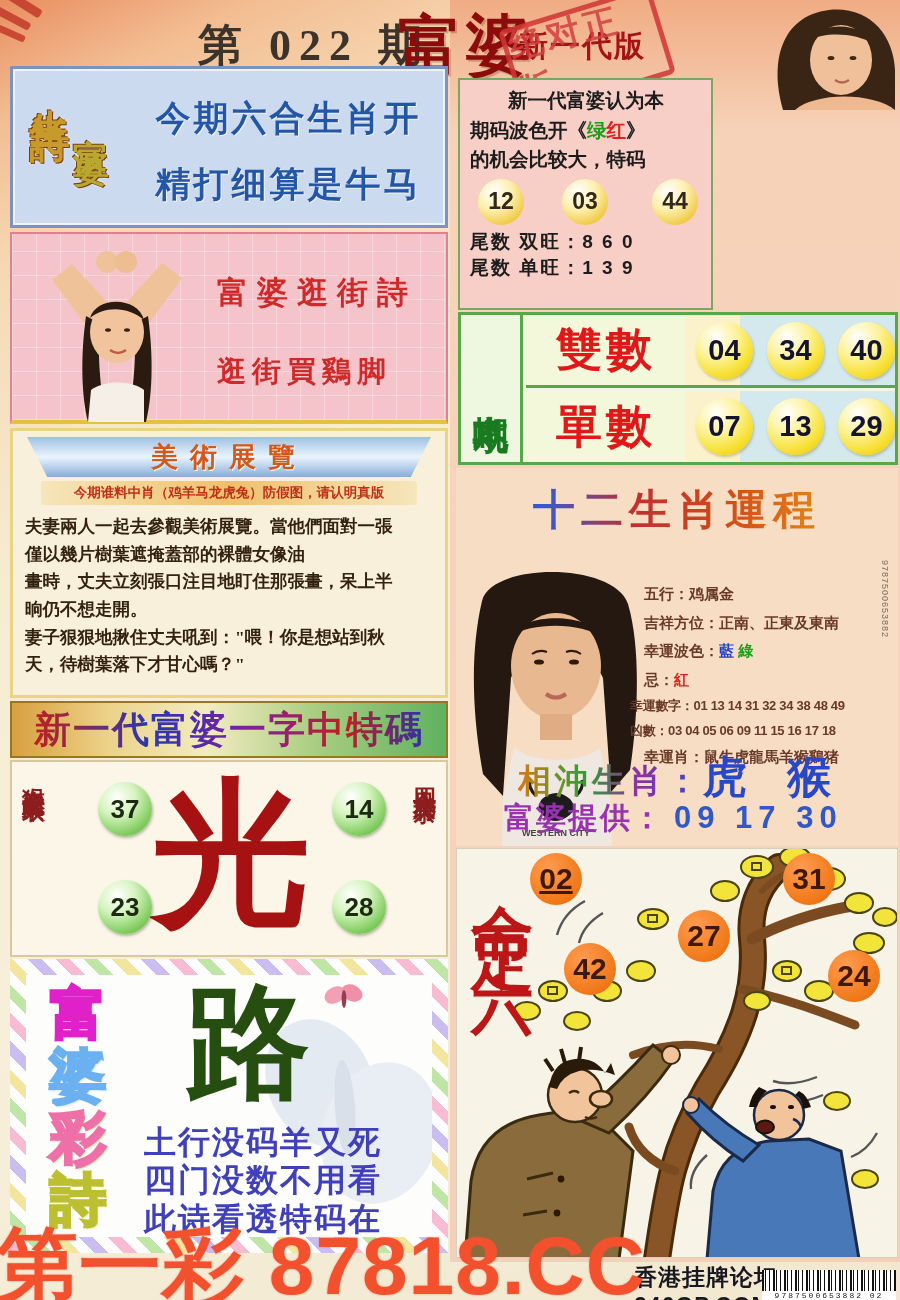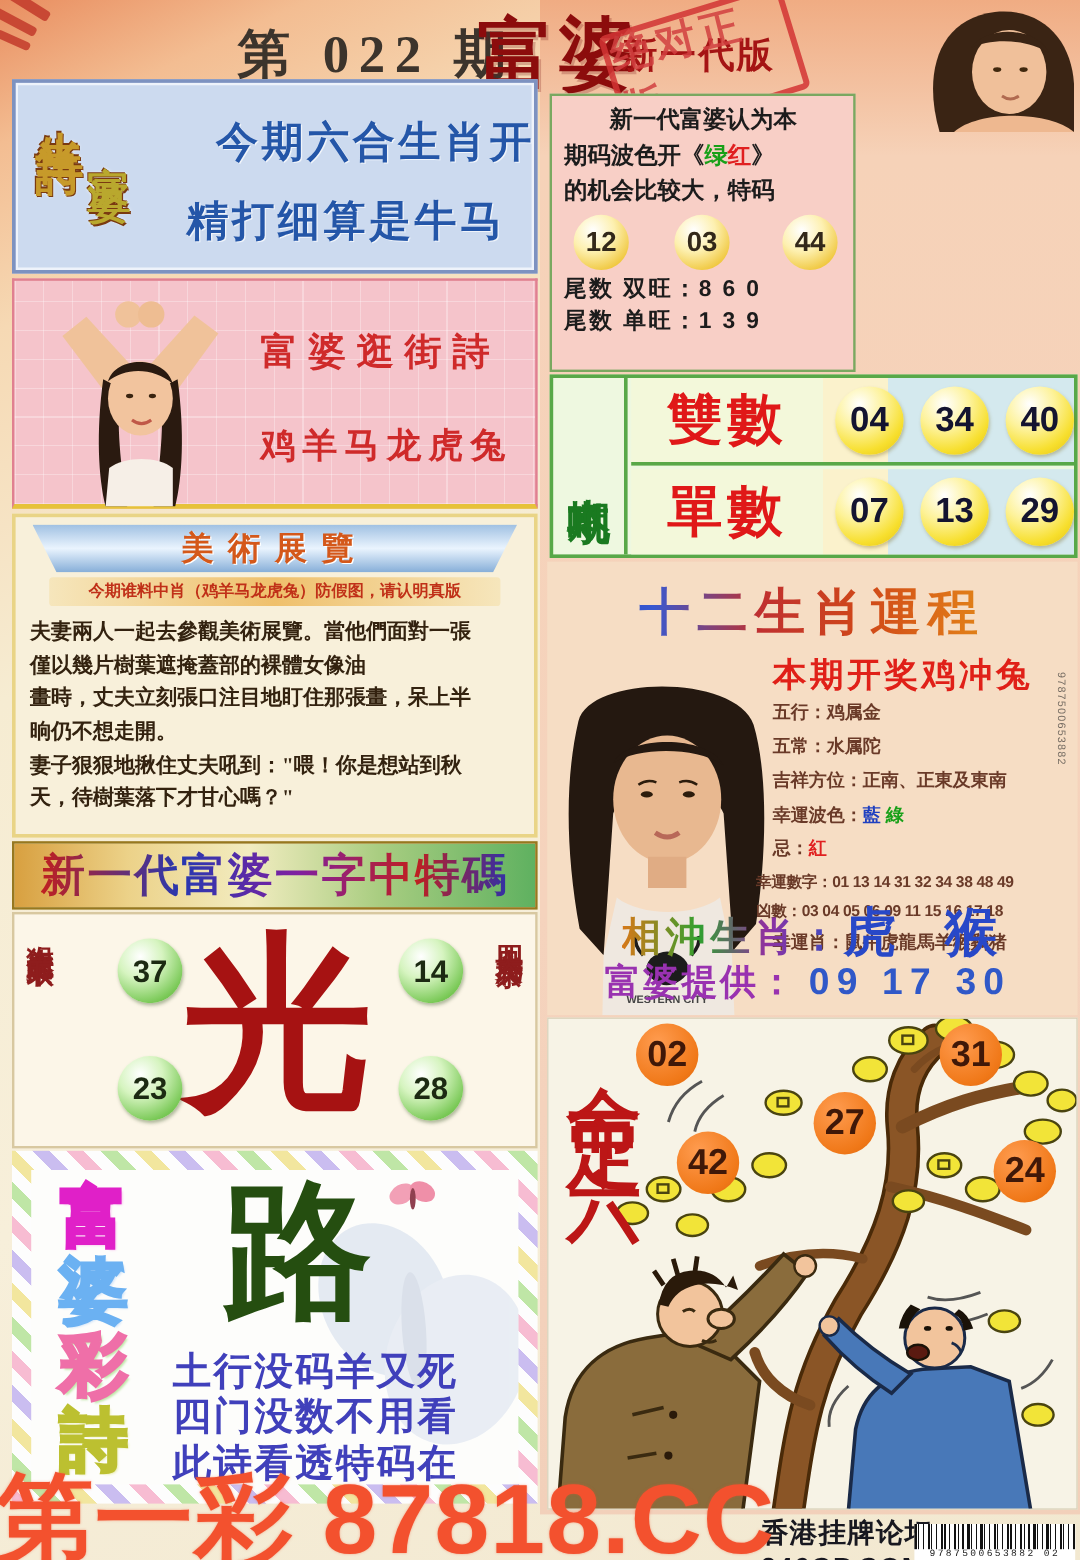--- a/index.html
+++ b/index.html
@@ -23,21 +23,21 @@
   .stamp span { font-size:34px; font-weight:900; color:#d24040; letter-spacing:4px; transform:rotate(3deg); }
 
   
   .box-shengxiao { left:10px; top:66px; width:438px; height:162px; background:#ccdaef;
     border:3px solid #7d92c0; box-shadow:0 0 0 2px #eef3fb inset; }
   .sx-col { writing-mode:vertical-rl; text-orientation:upright; font-weight:900; font-family:"Liberation Serif",serif;
     color:#c79a2a; text-shadow:1px 1px 0 #7a3a10, -1px -1px 0 #7a3a10, 0 0 3px #fff; }
   .sx-col1 { left:16px; top:8px; font-size:40px; line-height:1; letter-spacing:6px; }
   .sx-col2 { left:60px; top:40px; font-size:36px; line-height:1; letter-spacing:10px; color:#b9a82e; }
   .sx-line { left:118px; width:315px; text-align:center; font-size:35px; font-weight:900; color:#2456a8; letter-spacing:3px; text-shadow:1px 1px 0 #f0f4fa; }
-  .sx-line.l1 { top:26px;text-align:right; } .sx-line.l2 { top:92px; }
+  .sx-line.l1 { top:26px; } .sx-line.l2 { top:92px; }
 
   .box-guangjie { left:10px; top:232px; width:438px; height:192px; background:#f5c4cb;
     background-image: repeating-linear-gradient(0deg, rgba(255,255,255,.30) 0 1px, transparent 1px 24px),
                       repeating-linear-gradient(90deg, rgba(255,255,255,.30) 0 1px, transparent 1px 24px);
     border:2px solid #e08090; border-bottom:4px solid #e6c23a; }
   .gj-title { left:205px; top:38px; font-family:"Liberation Serif",serif; font-size:31px; font-weight:900; color:#cf2a2a; letter-spacing:9px; }
   .gj-line  { left:205px; top:118px; font-family:"Liberation Serif",serif; font-size:29px; font-weight:900; color:#cf2a2a; letter-spacing:6px; }
 
   .box-meishu { left:10px; top:428px; width:438px; height:270px; background:#f8f0da; border:3px solid #e9d486; }
   .ms-ribbon { left:14px; top:6px; width:404px; height:40px;
@@ -127,21 +127,21 @@
   .yc-provide .val { font-size:31px; font-weight:900; color:#3058c8; margin-left:10px; letter-spacing:6px; }
   .yc-photo { left:6px; top:88px; }
   .side-digits { left:880px; top:560px; writing-mode:vertical-rl; font-size:9px; color:#55504a; letter-spacing:1px; opacity:.8; }
 
   .panel-mingding { left:456px; top:848px; width:442px; height:410px; background:#f7f3e6; border:1px solid #d8d0b8; overflow:hidden; }
   .md-side { left:14px; top:6px; writing-mode:vertical-rl; text-orientation:upright; font-family:"Liberation Serif",serif;
     font-size:62px; font-weight:900; color:#bc1616; letter-spacing:22px; line-height:1; }
   .ocircle { position:absolute; width:52px; height:52px; border-radius:50%; display:flex; align-items:center; justify-content:center;
     background:radial-gradient(circle at 35% 30%, #ff9c50 0%, #f07818 70%, #dd650e 100%);
     font-size:30px; font-weight:900; color:#401808; }
-  .oc0 { left:73px;  top:4px; }
+  .oc0 { left:73px;  top:4px;text-decoration:underline; }
   .oc1 { left:326px; top:4px; }
   .oc2 { left:221px; top:61px; }
   .oc3 { left:107px; top:94px; }
   .oc4 { left:371px; top:101px; }
 
   .footer-forum { left:634px; top:1262px; font-size:23px; font-weight:bold; color:#181820; letter-spacing:1px; z-index:40; }
   .barcode { left:762px; top:1270px; width:134px; height:30px; background:#fff; z-index:41; }
   .barcode .bars { width:100%; height:21px;
     background:repeating-linear-gradient(90deg,#111 0 2px,#fff 2px 3px,#111 3px 4px,#fff 4px 7px,#111 7px 8px,#fff 8px 11px); }
   .barcode .digits { width:100%; text-align:center; font-size:8px; letter-spacing:2px; color:#222; font-family:"Liberation Mono",monospace; }
@@ -191,21 +191,21 @@
       <path d="M56 78 C 50 122 52 160 58 184 L 76 184 C 69 140 67 108 71 86 Z" fill="#2a1a10"></path>
       <path d="M118 78 C 124 122 122 160 116 184 L 98 184 C 105 140 107 108 103 86 Z" fill="#2a1a10"></path>
       <ellipse cx="87" cy="94" rx="27" ry="31" fill="#f2c49e"></ellipse>
       <path d="M60 80 C 66 58 108 58 114 82 C 98 68 74 68 60 80 Z" fill="#2a1a10"></path>
       <ellipse cx="78" cy="92" rx="3" ry="1.8" fill="#3a2410"></ellipse>
       <ellipse cx="97" cy="92" rx="3" ry="1.8" fill="#3a2410"></ellipse>
       <path d="M80 112 q 8 6 16 0" stroke="#c05848" stroke-width="2.6" fill="none"></path>
       <path d="M58 184 L 61 152 C 74 142 102 142 114 152 L 114 184 Z" fill="#f6efe7"></path>
     </svg>
     <div class="abs gj-title">富婆逛街詩</div>
-    <div class="abs gj-line">鸡羊马龙虎兔</div>
+    <div class="abs gj-line">逛街買鷄脚</div>
   </div>
 
   <div class="abs box-meishu">
     <div class="abs ms-ribbon">
       <span class="ms-title">美術展覽</span>
     </div>
     <div class="abs ms-sub">今期谁料中肖（鸡羊马龙虎兔）防假图，请认明真版</div>
     <div class="abs ms-story">
       <div>夫妻兩人一起去參觀美術展覽。當他們面對一張</div>
       <div>僅以幾片樹葉遮掩蓋部的裸體女像油</div>
@@ -287,38 +287,36 @@
       <div class="yballs">
         <div class="yball">07</div>
         <div class="yball">13</div>
         <div class="yball">29</div>
       </div>
     </div>
   </div>
 
   <div class="abs panel-yuncheng">
     <div class="abs yc-title">十二生肖運程</div>
-    <div class="abs yc-sub">本期开奖鸡冲兔</div>
     <svg class="abs yc-photo" width="180" height="290">
       <path d="M20 45 C 30 6 152 6 166 48 C 179 92 176 162 168 214 L 149 236 L 141 122 C 130 92 60 92 49 122 L 41 240 L 21 218 C 9 152 9 92 20 45 Z" fill="#241810"></path>
       <ellipse cx="94" cy="110" rx="45" ry="53" fill="#e8b890"></ellipse>
       <path d="M49 80 C 60 56 130 56 141 82 C 120 66 70 66 49 80 Z" fill="#241810"></path>
       <ellipse cx="77" cy="106" rx="5" ry="2.6" fill="#2c1c0c"></ellipse>
       <ellipse cx="112" cy="106" rx="5" ry="2.6" fill="#2c1c0c"></ellipse>
       <path d="M70 98 q 7 -5 15 -2 M 104 96 q 8 -3 15 2" stroke="#2c1c0c" stroke-width="2" fill="none"></path>
       <path d="M84 138 q 10 7 20 0" stroke="#b86858" stroke-width="4" fill="none"></path>
       <rect x="78" y="158" width="32" height="26" fill="#e0ac84"></rect>
       <path d="M41 240 L 52 192 C 72 208 118 208 138 192 L 148 240 L 150 290 L 40 290 Z" fill="#efe8e0"></path>
       <path d="M80 243 q 14 -12 28 0 q 9 10 -3 18 q -12 8 -22 0 q -11 -8 -3 -18 Z" fill="#1c1c1c"></path>
       <path d="M74 240 q -8 -8 -6 -16 M 114 240 q 8 -8 6 -16" stroke="#1c1c1c" stroke-width="3" fill="none"></path>
       <text x="94" y="280" text-anchor="middle" font-size="9" font-weight="bold" fill="#444">WESTERN CITY</text>
     </svg>
     <div class="abs yc-details">
       <div>五行：鸡属金</div>
-      <div>五常：水属陀</div>
       <div>吉祥方位：正南、正東及東南</div>
       <div><span>幸運波色：</span><span class="c-blue">藍</span> <span class="c-green">綠</span></div>
       <div><span>忌：</span><span class="c-red">紅</span></div>
       <div class="small">幸運數字：01 13 14 31 32 34 38 48 49</div>
       <div class="small">凶數：03 04 05 06 09 11 15 16 17 18</div>
       <div>幸運肖：鼠牛虎龍馬羊猴鷄猪</div>
     </div>
     <div class="abs yc-clash">
       <span class="lbl">相沖生肖：</span>
       <span class="val">虎 猴</span>

